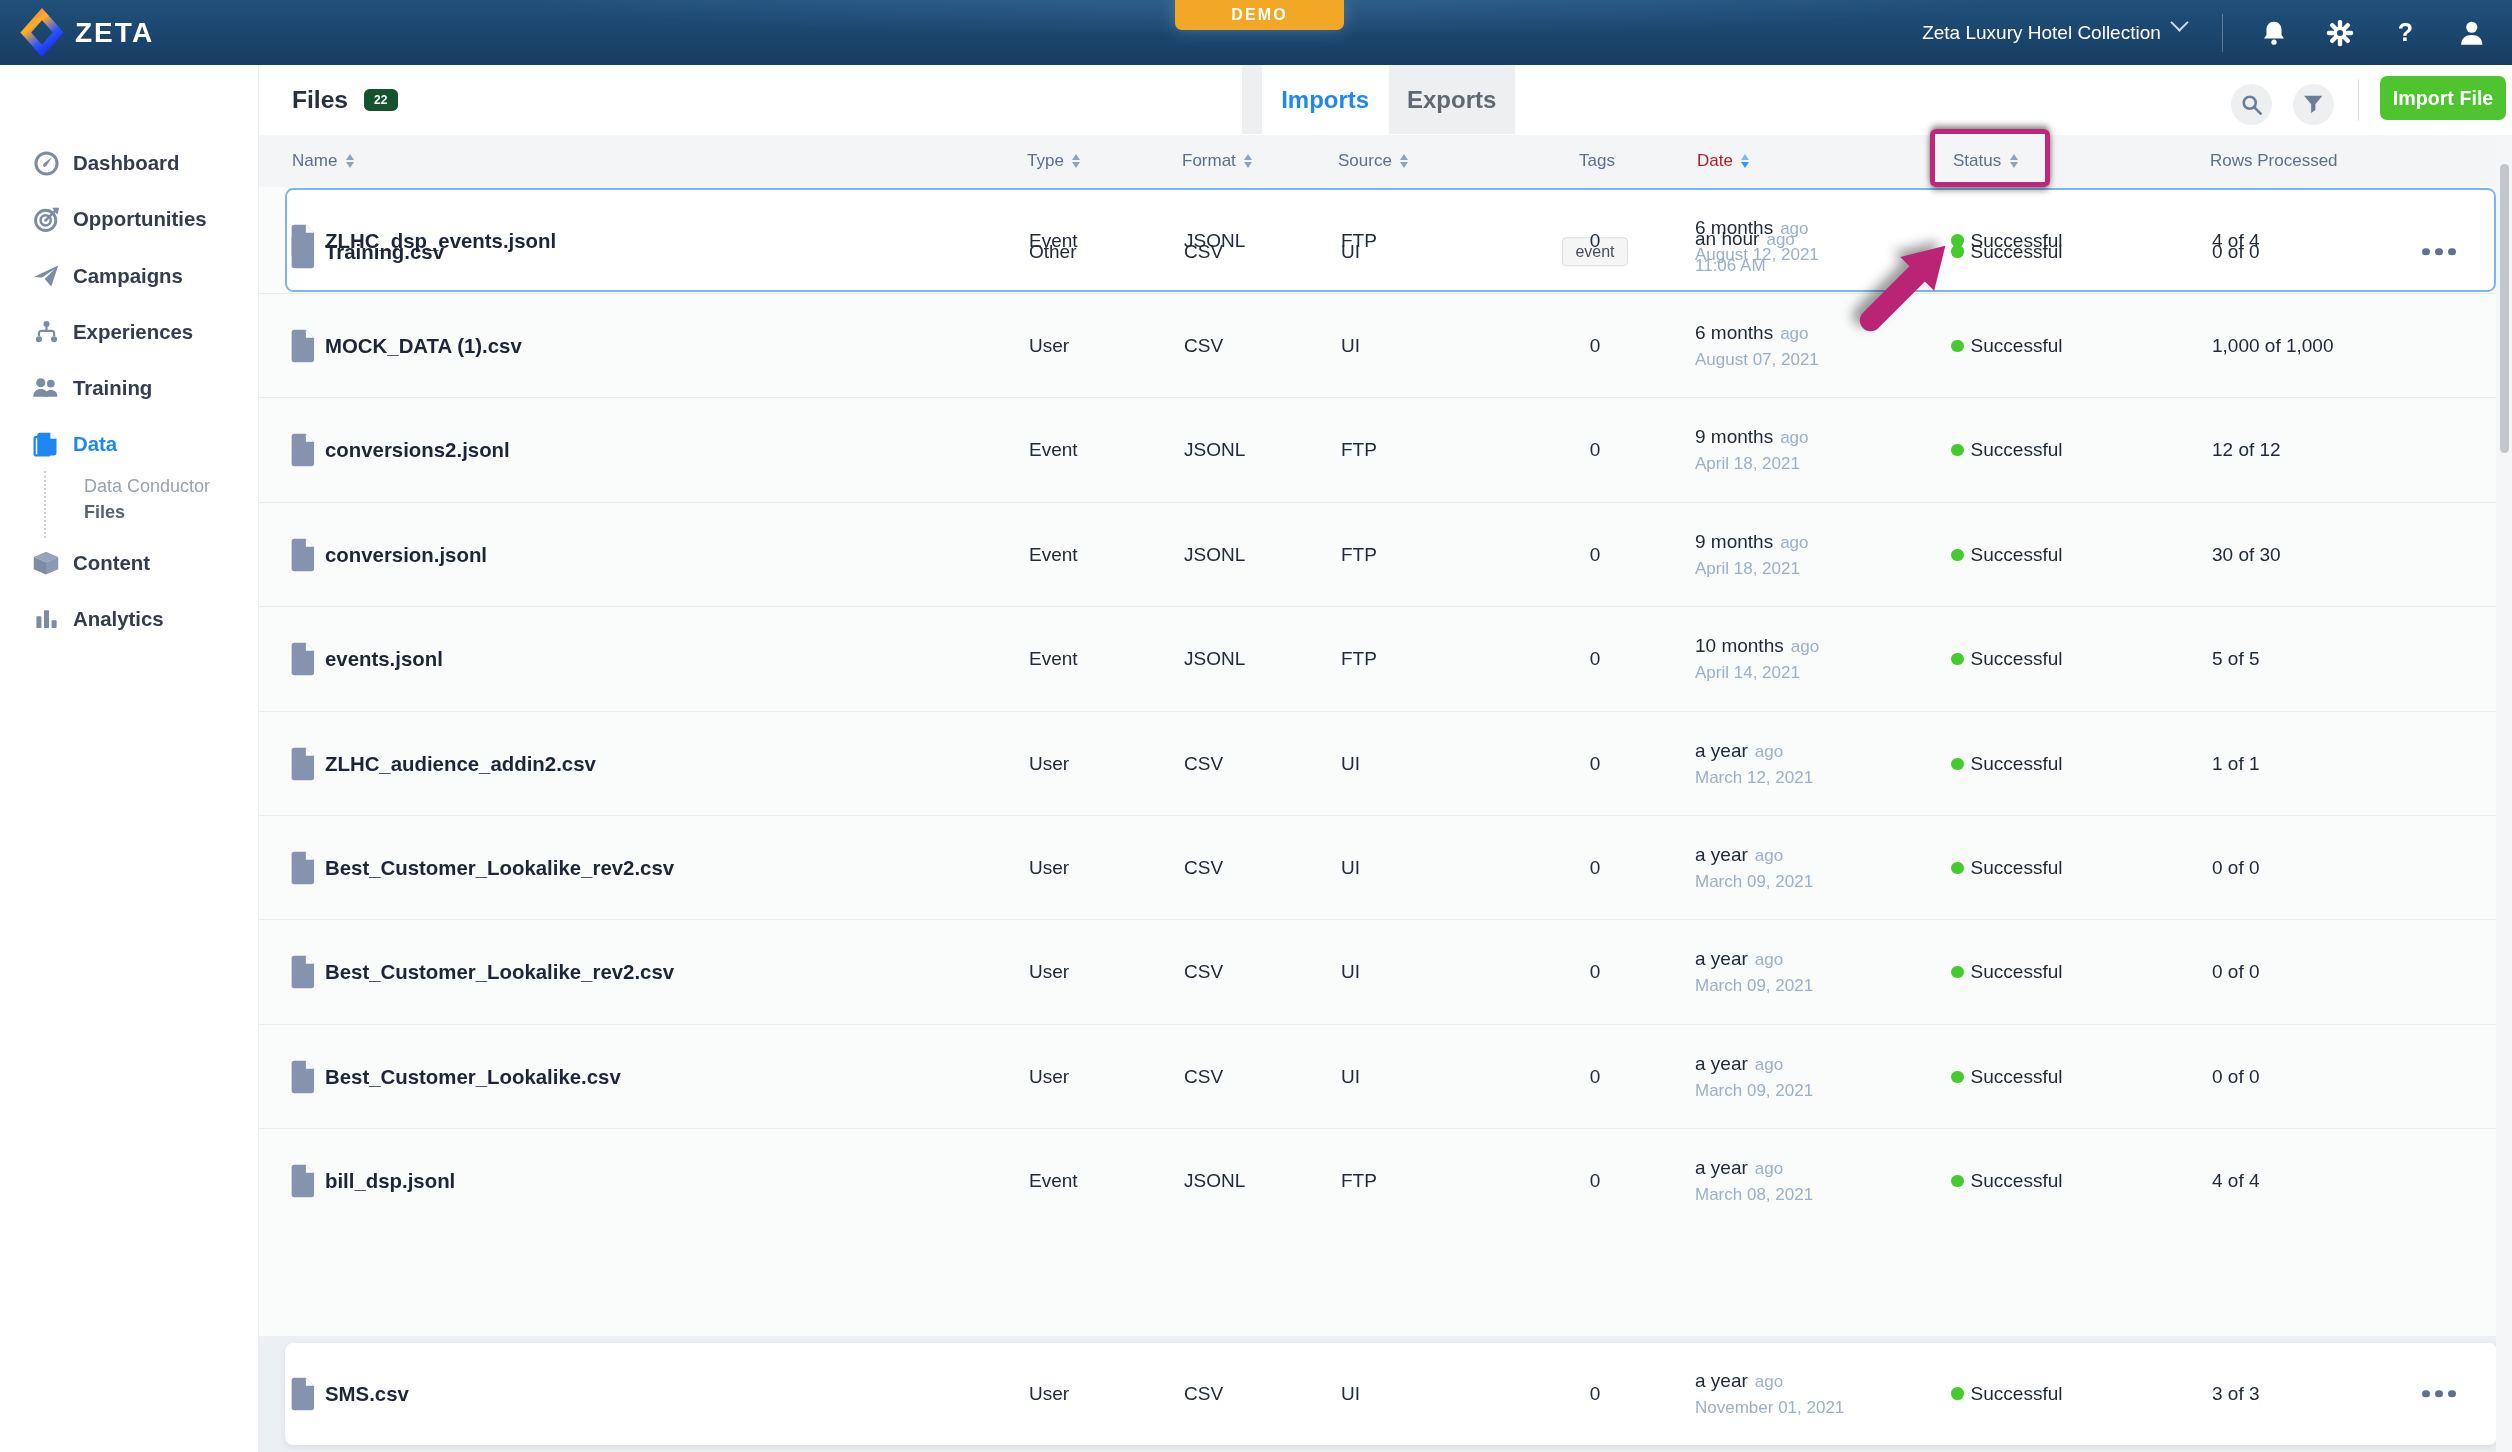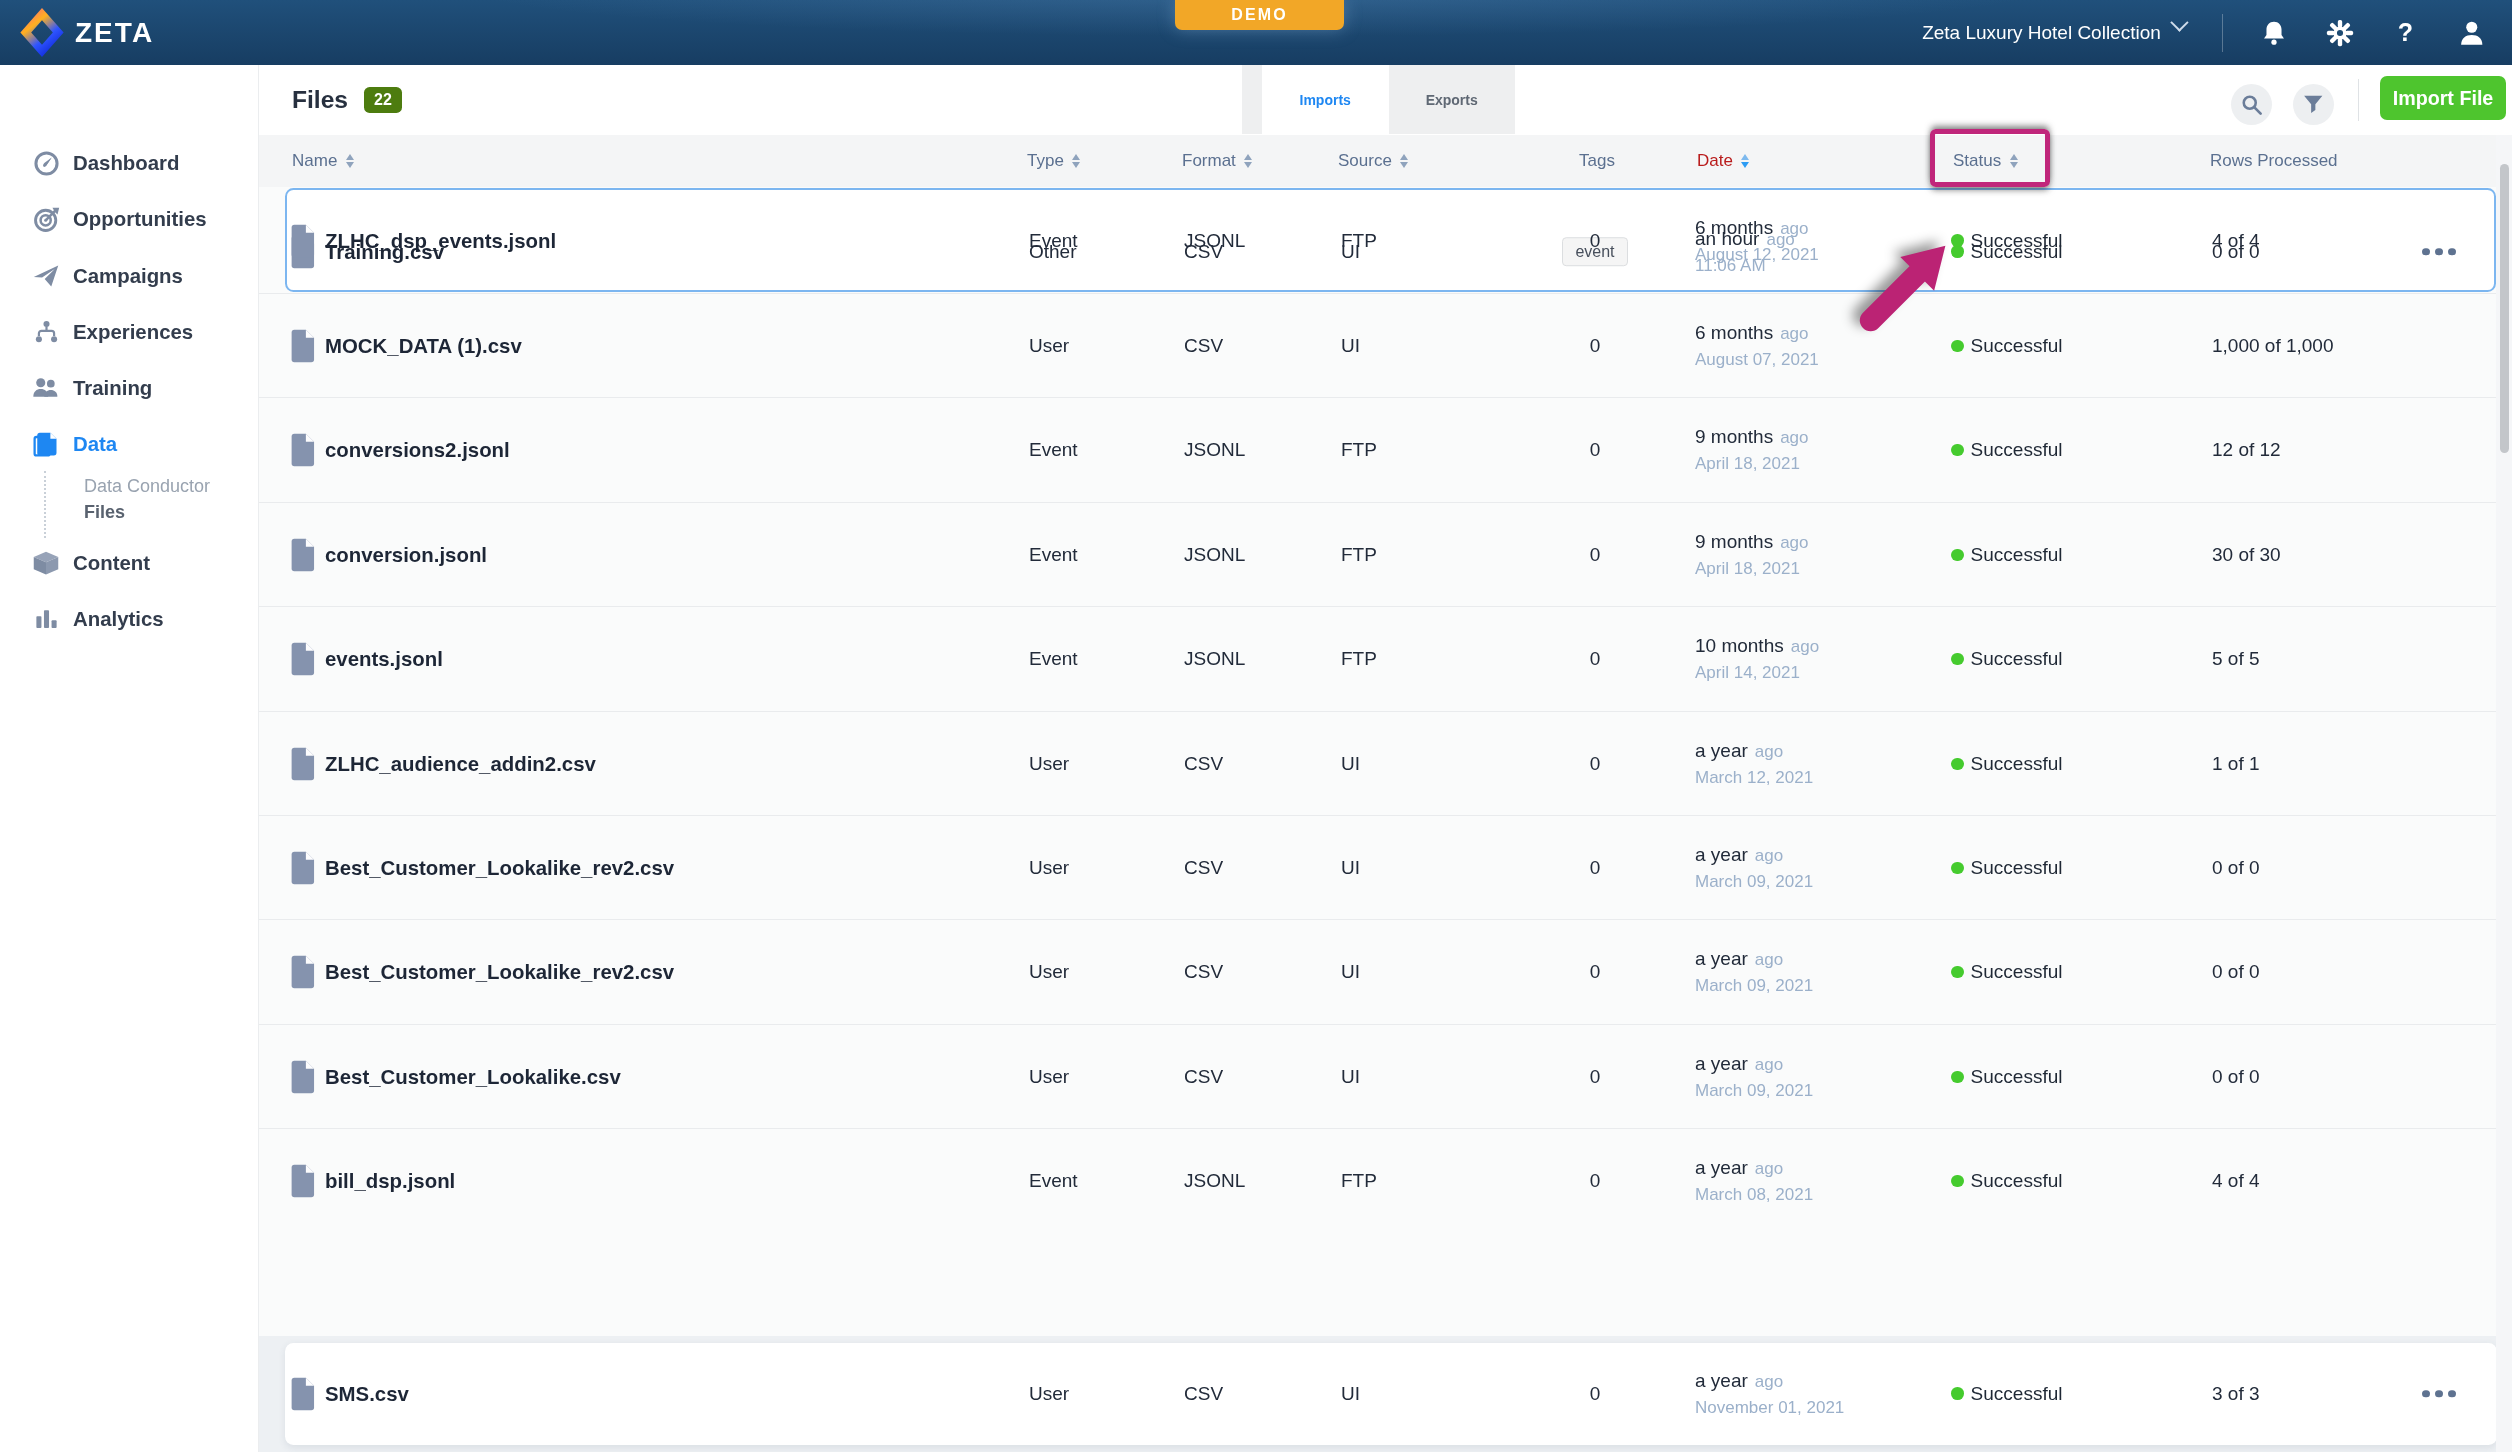--- a/index.html
+++ b/index.html
@@ -34,24 +34,24 @@
   .side-sub{position:absolute;left:84px;height:31px;display:flex;align-items:center;cursor:pointer;}
   .side-sub .lbl{font-size:18px;color:#99a3b0;}
   .side-sub.active .lbl{color:#59626f;font-weight:bold;}
   .tree-line{position:absolute;left:44px;top:406px;height:67px;border-left:2.1px dotted #c9d0d8;}
 
   
   .main{position:absolute;left:258px;top:65px;width:2254px;height:1388px;background:#fff;}
   .page-header{position:absolute;left:0;top:0;width:2254px;height:70px;background:#fff;}
   .title-wrap{position:absolute;left:34px;top:0;height:70px;display:flex;align-items:center;gap:15.5px;}
   .page-title{font-size:24.6px;font-weight:bold;color:#27303f;}
-  .count-badge{background:#4d7c0f;color:#fff;font-size:16px;font-weight:bold;border-radius:5.6px;
+  .count-badge{background:#14532d;color:#fff;font-size:12px;font-weight:bold;border-radius:5.6px;
     padding:4.9px 10.5px;line-height:1;text-align:right;}
   .tabs{position:absolute;left:984px;top:0;width:273px;height:69px;background:#eeeff0;display:flex;}
-  .tab{height:69px;display:flex;align-items:center;justify-content:center;font-size:14px;cursor:pointer;}
+  .tab{height:69px;display:flex;align-items:center;justify-content:center;font-size:24px;cursor:pointer;}
   .tab-lead{width:19.7px;}
   .tab.imports{width:127px;background:#fff;color:#1e87f2;font-weight:bold;}
   .tab.exports{width:126px;color:#5f6874;font-weight:bold;}
   .circle-btn{position:absolute;top:19px;width:41px;height:41px;border-radius:50%;background:#edeff1;
     display:flex;align-items:center;justify-content:center;cursor:pointer;}
   .hdr-divider{position:absolute;left:2100px;top:14px;width:1.4px;height:42px;background:#dfe2e5;}
   .import-btn{position:absolute;left:2122px;top:11.2px;width:126px;height:44px;background:#4ec52e;
     border:none;border-radius:7px;color:#fff;font-size:19.7px;font-weight:bold;cursor:pointer;
     font-family:"Liberation Sans",sans-serif;}
 

